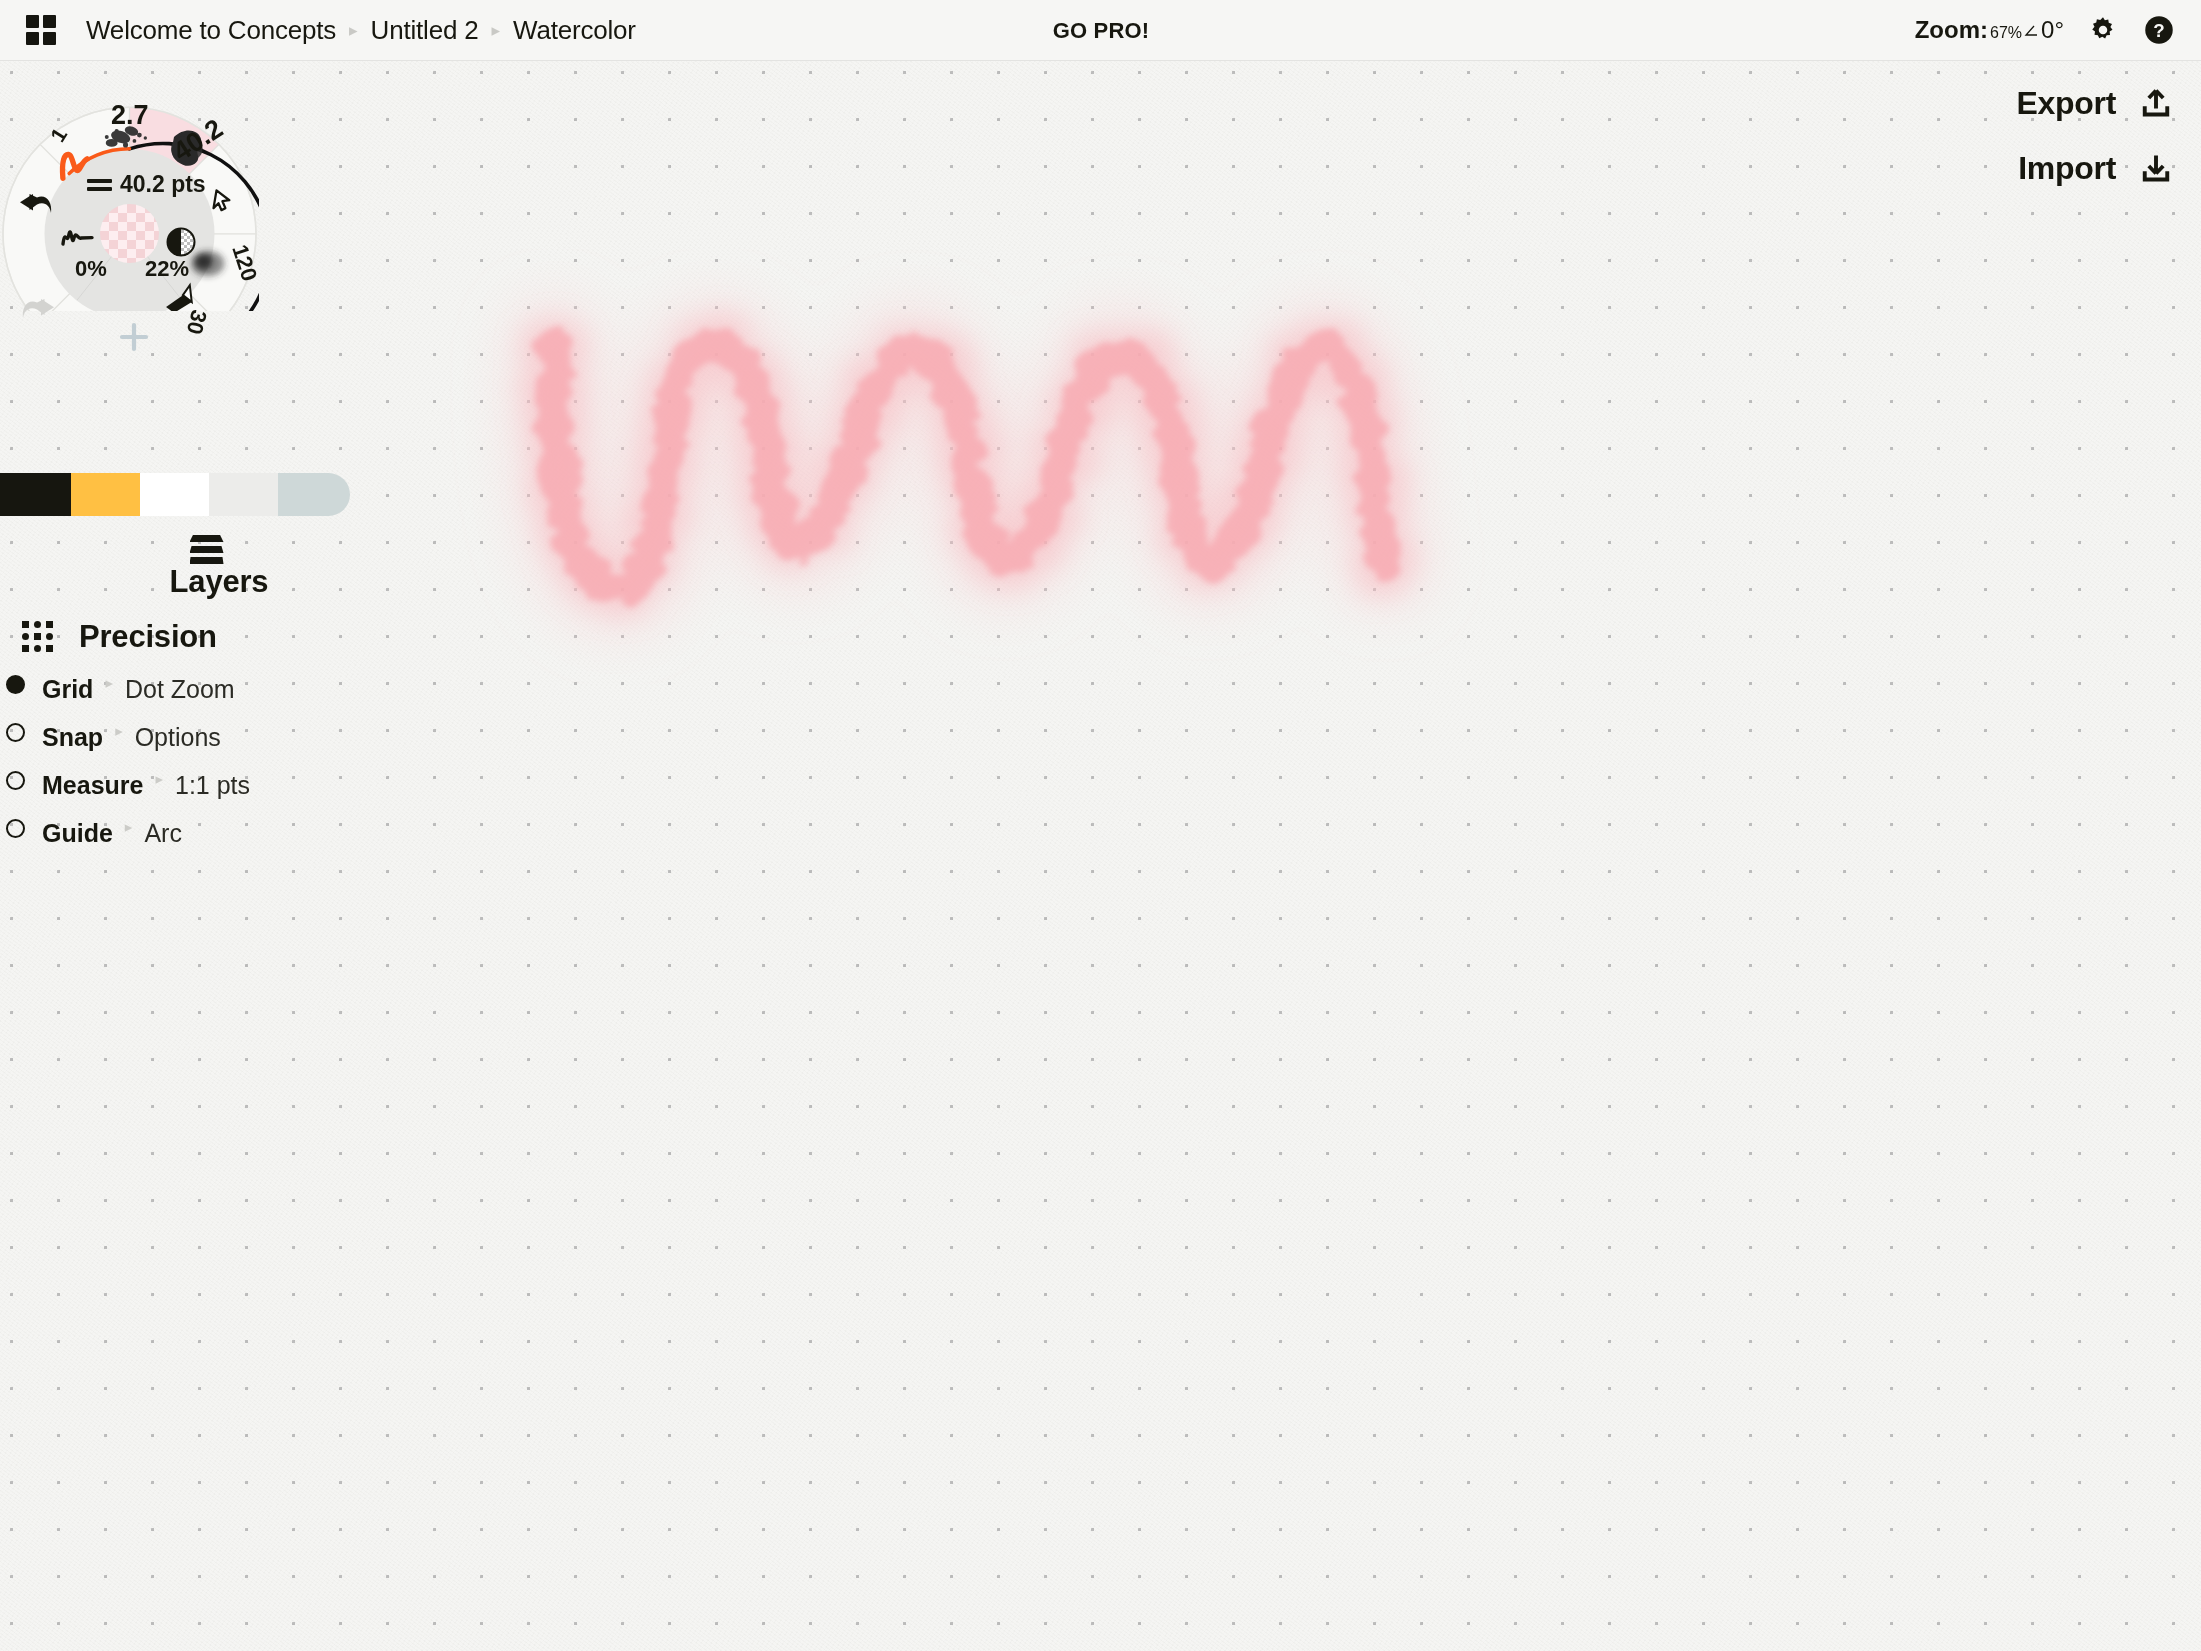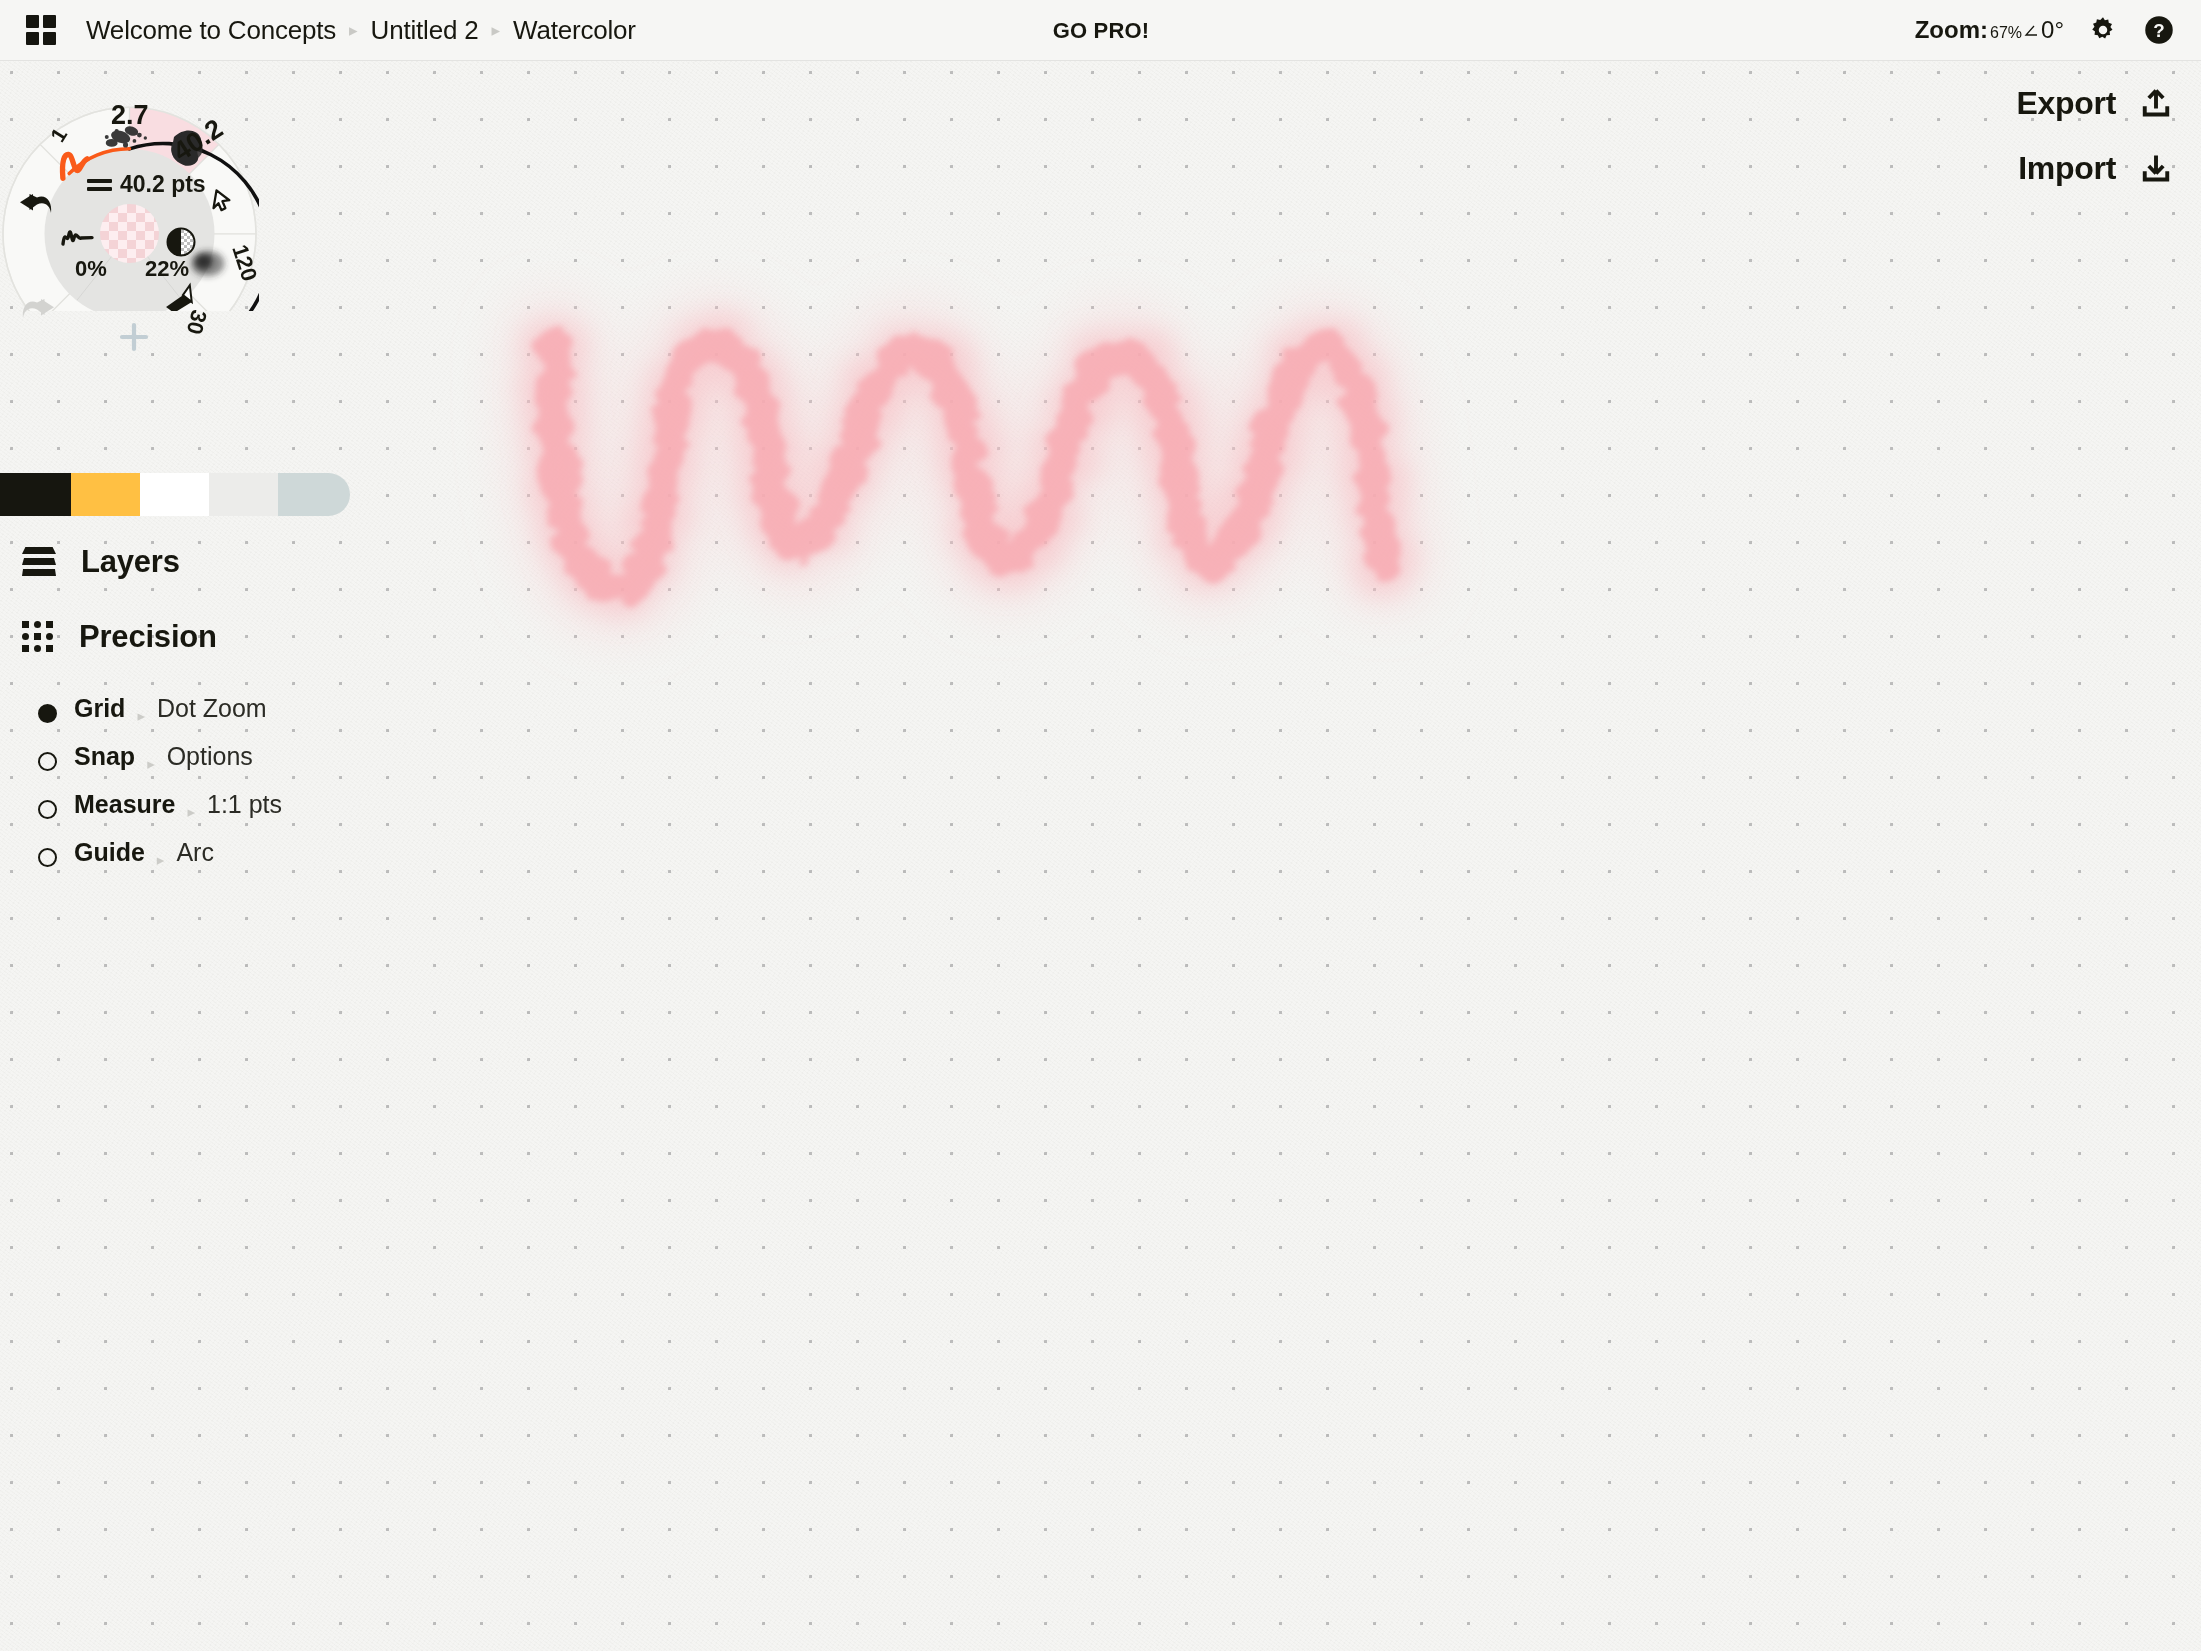--- a/index.html
+++ b/index.html
@@ -132,35 +132,35 @@
   #sw-0 { width:71px; }
   #sw-1 { width:69px; }
   #sw-2 { width:69px; }
   #sw-3 { width:69px; }
   #sw-4 { width:72px; border-top-right-radius:22px; border-bottom-right-radius:22px; }
 
   
   #left-panel { position:absolute; left:0; top:535px; width:416px; z-index:32; }
   .panel-row { display:flex; align-items:center; height:53px; padding-left:22px; cursor:pointer; }
   .panel-row .title { font-size:31px; font-weight:bold; color:#17170f; letter-spacing:-0.2px; }
-  #layers-row { margin-bottom:22px; }
+  #layers-row { margin-bottom:22px;flex-direction:column; }
   #layers-icon { width:34px; margin-right:25px; display:flex; flex-direction:column; gap:4px; }
   #layers-icon i { display:block; height:7px; background:#17170f; }
   #layers-icon i:nth-child(1) { border-radius:3px 3px 0 0; clip-path:polygon(10% 0,90% 0,100% 100%,0 100%); }
   #layers-icon i:nth-child(2) { clip-path:polygon(6% 0,94% 0,100% 100%,0 100%); }
   #layers-icon i:nth-child(3) { clip-path:polygon(3% 0,97% 0,100% 100%,0 100%); }
   #precision-icon {
     width:32px; margin-right:25px;
     display:grid; grid-template-columns:repeat(3,7px); grid-template-rows:repeat(3,7px); gap:5px;
   }
   #precision-icon i { display:block; background:#17170f; }
   #precision-icon i.round { border-radius:50%; }
 
   #precision-list { margin-top:12px; }
-  .prec-row { display:flex; align-items:flex-end; height:48px; padding-left:6px; cursor:pointer;margin-left:32px; }
+  .prec-row { display:flex; align-items:flex-start; height:48px; padding-left:6px; cursor:pointer; }
   .prec-dot { width:19px; height:19px; border-radius:50%; border:2.6px solid #17170f; margin-right:17px; flex:none; }
   .prec-dot.on { background:#17170f; }
   .prec-name { font-size:25px; font-weight:bold; color:#17170f; margin-right:12px; }
   .prec-arrow { color:#ccccc8; font-size:15px; margin-right:12px; line-height:1; }
   .prec-val { font-size:25px; color:#2b2b25; }
 </style>
 </head>
 <body>
 
 <div id="canvas">

